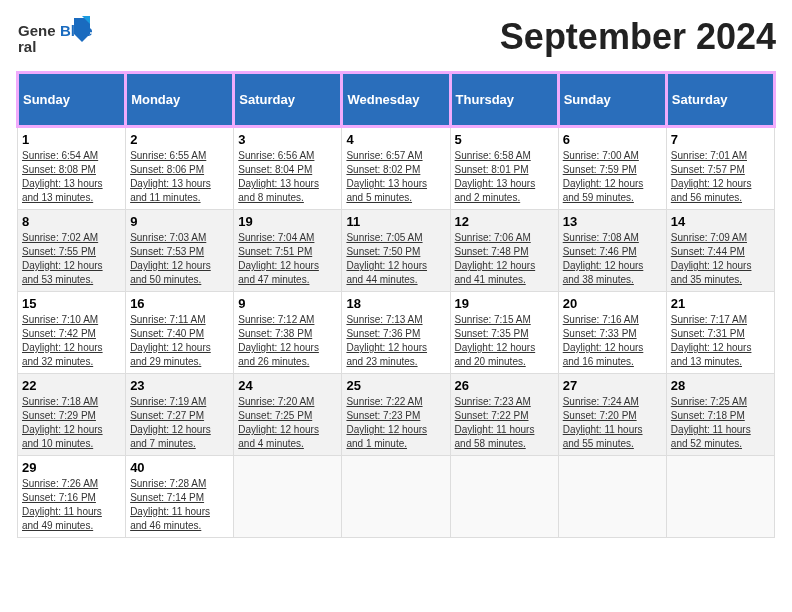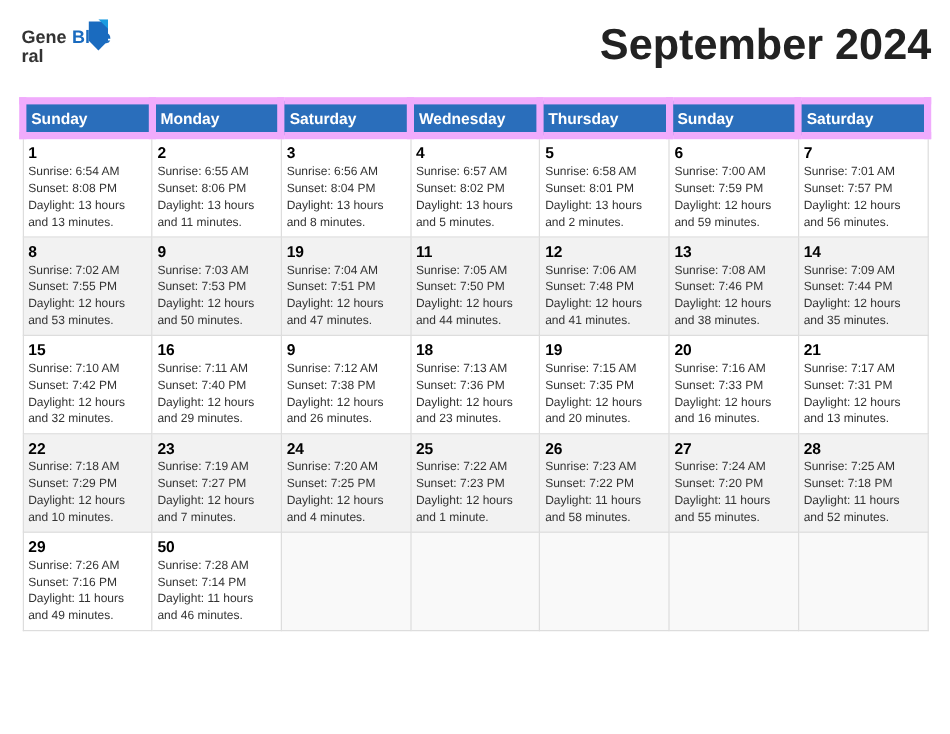--- a/index.html
+++ b/index.html
@@ -7,21 +7,21 @@
       font-family: Arial, sans-serif;
       background: #fff;
       width: 792px;
       min-height: 612px;
       padding: 16px;
     }
     .header-area {
       display: flex;
       justify-content: space-between;
       align-items: flex-start;
-      margin-bottom: 20px;
+      margin-bottom: 10px;
     }
     .logo {
       display: flex;
       align-items: center;
       gap: 4px;
     }
     .title-area {
       text-align: right;
     }
     .month-title {
@@ -36,25 +36,25 @@
     table {
       width: 100%;
       border-collapse: collapse;
       font-size: 11px;
     }
     thead tr {
       background-color: #2a6ebb;
       color: #fff;
     }
     thead th {
-      padding: 4px 4px;
+      padding: 18px 4px;
       text-align: left;
       font-size: 13px;
       font-weight: bold;
-      border: 6px solid #f0abfc;
+      border: 3px solid #f0abfc;
     }
     tbody tr {
       vertical-align: top;
     }
     tbody tr:nth-child(odd) {
       background-color: #fff;
     }
     tbody tr:nth-child(even) {
       background-color: #f2f2f2;
     }
@@ -67,20 +67,21 @@
     .day-num {
       font-weight: bold;
       font-size: 13px;
       display: block;
       margin-bottom: 2px;
     }
     .day-info {
       font-size: 10px;
       color: #333;
       line-height: 1.4;
+      text-decoration: underline;
     }
     .empty-cell {
       background: #f9f9f9;
     }
   </style>
 </head>
 <body>
 
 <div class="header-area">
   <div class="logo">
@@ -345,21 +346,21 @@
       <tr>
         <td>
         <span class="day-num">29</span>
         <div class="day-info">
           Sunrise: 7:26 AM<br>
           Sunset: 7:16 PM<br>
           Daylight: 11 hours and 49 minutes.
         </div>
       </td>
         <td>
-        <span class="day-num">50</span>
+        <span class="day-num">40</span>
         <div class="day-info">
           Sunrise: 7:28 AM<br>
           Sunset: 7:14 PM<br>
           Daylight: 11 hours and 46 minutes.
         </div>
       </td>
         <td class="empty-cell"></td>
         <td class="empty-cell"></td>
         <td class="empty-cell"></td>
         <td class="empty-cell"></td>

